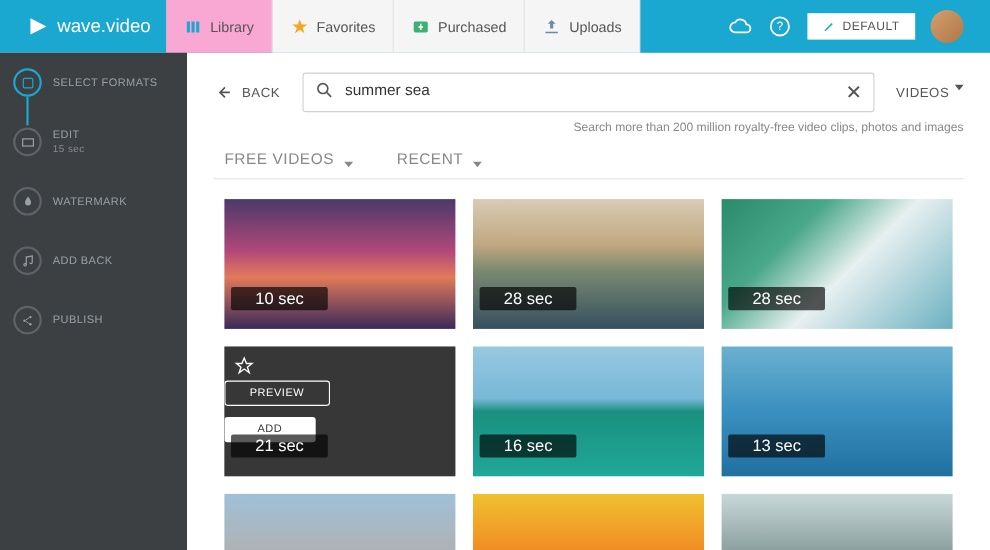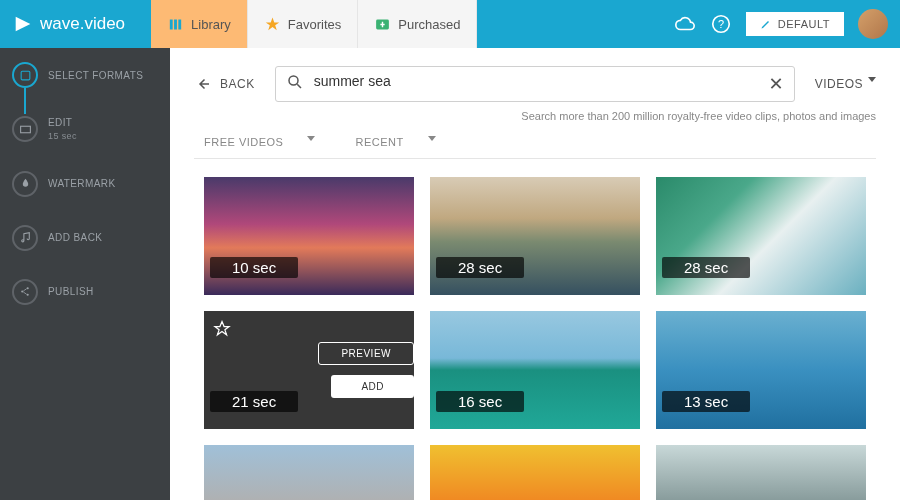--- a/index.html
+++ b/index.html
@@ -1,21 +1,21 @@
 <!DOCTYPE html>
 <html><head>
 <meta charset="utf-8">
 <style>
 *{margin:0;padding:0;box-sizing:border-box;font-family:Arial,Helvetica,sans-serif}
 body{width:900px;height:500px;overflow:hidden;background:#fff}
-.topbar{height:48px;background:#1aa7d0;display:flex;align-items:center;padding:0 12px;gap:12px}
+.topbar{height:48px;background:#1aa7d0;display:flex;align-items:center;padding:0 24px;gap:0}
 .logo{display:flex;align-items:center;gap:6px;color:#fff;font-size:17px;font-weight:400;margin-right:14px}
 .logo svg{width:22px;height:22px}
 .tabs{display:flex;gap:0;height:100%}
-.tab{display:flex;align-items:center;gap:7px;padding:0 16px;background:#fdba74;border-right:1px solid #e5e5e5;color:#555;font-size:13px;cursor:pointer}
+.tab{display:flex;align-items:center;gap:7px;padding:0 16px;background:#f9a8d4;border-right:1px solid #e5e5e5;color:#555;font-size:13px;cursor:pointer}
 .tab.inactive{background:#f5f5f5}
 .tab svg{width:17px;height:17px}
 .spacer{flex:1}
 .topright{display:flex;align-items:center;gap:14px}
 .topicon{width:22px;height:22px;color:#fff;cursor:pointer}
 .defaultbtn{background:#fff;border:none;padding:6px 14px;font-size:11px;color:#555;display:flex;gap:6px;cursor:pointer;letter-spacing:0.5px}
 .avatar{width:30px;height:30px;border-radius:50%;background:linear-gradient(135deg,#d4a06a,#b0764a);cursor:pointer}
 .main{display:flex;height:452px}
 .sidebar{width:170px;background:#3c4043;position:relative}
 .step{display:flex;align-items:center;gap:10px;padding:14px 12px;color:#9aa0a6;font-size:10px;letter-spacing:0.4px;cursor:pointer;position:relative}
@@ -31,25 +31,25 @@
 .searchrow{display:flex;align-items:center;gap:20px;margin-bottom:4px}
 .back{display:flex;align-items:center;gap:8px;color:#555;font-size:12px;letter-spacing:0.5px;cursor:pointer}
 .back svg{width:18px;height:18px}
 .searchbox{flex:1;display:flex;align-items:flex-start;border:1px solid #d0d0d0;border-radius:3px;padding:6px 10px;gap:10px}
 .searchbox svg{width:18px;height:18px;color:#555}
 .searchbox input{flex:1;border:none;outline:none;font-size:14px;color:#333}
 .searchbox .clear{cursor:pointer;font-size:18px;color:#555}
 .videosbtn{display:flex;align-items:flex-start;gap:5px;font-size:12px;color:#555;cursor:pointer;letter-spacing:0.5px}
 .helper{text-align:right;font-size:11px;color:#888;margin:8px 0 14px}
 .filters{display:flex;gap:40px;border-bottom:1px solid #e5e5e5;padding:0 10px 10px;margin-bottom:18px}
-.filter{display:flex;align-items:flex-start;gap:24px;font-size:11px;color:#888;letter-spacing:0.5px;cursor:pointer}
+.filter{display:flex;align-items:flex-end;gap:9px;font-size:14px;color:#888;letter-spacing:0.5px;cursor:pointer}
 .grid{display:grid;grid-template-columns:repeat(3,1fr);gap:16px;padding:0 10px}
 .thumb{height:118px;background:#888;position:relative;cursor:pointer;overflow:hidden}
 .dur{position:absolute;bottom:17px;left:6px;background:rgba(0,0,0,0.65);color:#fff;font-size:15px;padding:2px 22px;border-radius:2px}
-.hover{position:absolute;inset:0;background:rgba(40,40,40,0.55);display:flex;flex-direction:column;align-items:flex-end;justify-content:center;gap:10px}
+.hover{position:absolute;inset:0;background:rgba(40,40,40,0.55);display:flex;flex-direction:column;align-items:flex-start;justify-content:center;gap:10px}
 .star{position:absolute;top:8px;left:8px;color:#fff}
 .star svg{width:20px;height:20px}
 .prevbtn{border:1.5px solid #fff;background:transparent;color:#fff;font-size:10px;padding:5px 22px;border-radius:3px;letter-spacing:0.5px;cursor:pointer}
 .addbtn{background:#fff;color:#333;font-size:10px;padding:6px 30px;border:none;border-radius:3px;letter-spacing:0.5px;cursor:pointer}
 .chev{display:inline-block;width:0;height:0;border-left:4px solid transparent;border-right:4px solid transparent;border-top:5px solid currentColor}
 </style>
 </head>
 <body>
 
 <div class="topbar">
@@ -71,20 +71,26 @@
           <path fill="#f5a623" d="M12 2l2.5 7h7l-5.7 4.2 2.2 7-6-4.5-6 4.5 2.2-7L2.5 9h7z"></path>
         </svg>
         <span>Favorites</span>
       </div>
       <div class="tab inactive">
         <svg viewBox="0 0 24 24">
           <rect x="3" y="5" width="18" height="14" rx="2" fill="#3bb273"></rect>
           <path fill="#fff" d="M12 8v8M9 12h6" stroke="#fff" stroke-width="2"></path>
         </svg>
         <span>Purchased</span>
+      </div>
+      <div class="tab inactive">
+        <svg viewBox="0 0 24 24">
+          <path fill="#6a8caa" d="M4 18h16v2H4zM12 3l5 5h-3v6h-4V8H7z"></path>
+        </svg>
+        <span>Uploads</span>
       </div>
     </div>
   <div class="spacer"></div>
   <div class="topright">
     <svg class="topicon" viewBox="0 0 24 24">
         <path fill="none" stroke="#fff" stroke-width="1.8" d="M7 18a5 5 0 010-10 6 6 0 0111 2 4 4 0 010 8H7z"></path>
       </svg>
     <svg class="topicon" viewBox="0 0 24 24">
         <circle cx="12" cy="12" r="9" fill="none" stroke="#fff" stroke-width="1.8"></circle>
         <text x="12" y="16" text-anchor="middle" fill="#fff" font-size="12">?</text>

